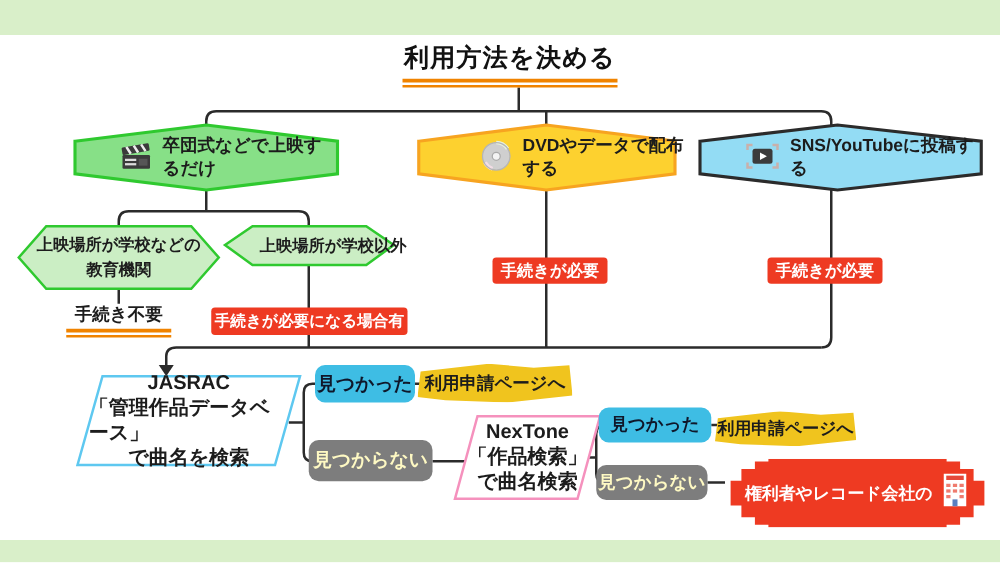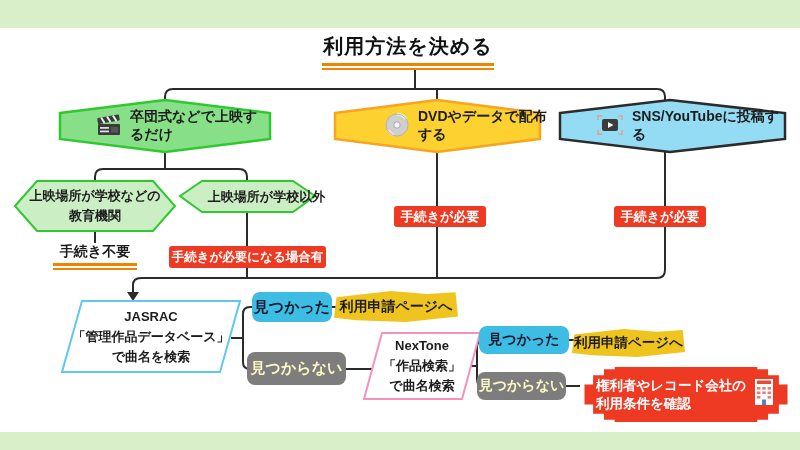--- a/index.html
+++ b/index.html
@@ -14,21 +14,21 @@
   .title{font-size:20px;letter-spacing:1px;color:#111;}
   .dbl-underline{border-top:3px solid #f08300;}
   .dbl-underline::after{content:"";display:block;margin-top:2px;border-top:2px solid #f08300;}
   .node-label{font-size:14px;gap:8px;padding-left:34px;}
   .sub-label{font-size:13px;line-height:20px;flex-direction:column;}
   .red-tag{background:#ee3a22;color:#ffffff;border-radius:3px;font-size:13px;margin-top:28px;}
   .cyan-tag{background:#3ebde4;color:#0f172a;border-radius:8px;font-size:15px;}
   .gray-tag{background:#7d7d7d;color:#fef9c3;border-radius:8px;font-size:15px;}
   .yellow-tag{background:#f0c41e;color:#1c1c1c;font-size:14px;
     clip-path:polygon(2% 20%,46% 0%,75% 10%,98% 4%,100% 82%,58% 100%,18% 94%,0% 86%);}
-  .para-text{font-size:13px;line-height:20px;flex-direction:column;}
+  .para-text{font-size:16px;line-height:20px;flex-direction:column;}
   .rights{background:#ee3a22;color:#ffffff;font-size:13.5px;line-height:18px;gap:6px;
     clip-path:polygon(0% 50%,3% 50%,3% 32%,7% 32%,7% 15%,12% 15%,12% 4%,17% 4%,17% 0%,83% 0%,83% 4%,88% 4%,88% 15%,93% 15%,93% 32%,97% 32%,97% 50%,100% 50%,97% 50%,97% 68%,93% 68%,93% 85%,88% 85%,88% 96%,83% 96%,83% 100%,17% 100%,17% 96%,12% 96%,12% 85%,7% 85%,7% 68%,3% 68%,3% 50%);}
   .rights .txt{display:flex;flex-direction:column;font-weight:bold;}
 </style>
 </head>
 <body>
 
 <div class="stage">
   <div class="band top"></div>
   <div class="band bottom"></div>
@@ -139,21 +139,20 @@
     <span>で曲名検索</span>
   </div>
 
   <div class="abs lbl cyan-tag" style="left:479px;top:326px;width:90px;height:28px;font-size:14px;">見つかった</div>
   <div class="abs lbl yellow-tag" style="left:572px;top:329px;width:113px;height:28px;font-size:13.5px;">利用申請ページへ</div>
   <div class="abs lbl gray-tag" style="left:477px;top:372px;width:89px;height:28px;font-size:14px;">見つからない</div>
 
   <div class="abs lbl rights" style="left:578px;top:367px;width:216px;height:55px;">
     <span class="txt">
       <span>権利者やレコード会社の</span>
-      <span>利用条件を確認</span>
     </span>
     <span>
       <svg width="24" height="30" viewBox="0 0 24 30">
         <rect x="3" y="2" width="18" height="26" fill="#ffffff"></rect>
         <rect x="5" y="3.5" width="14" height="3.5" fill="#e5493a"></rect>
         <g fill="#ef7b6e">
           <rect x="5" y="10" width="3.4" height="2.6"></rect>
             <rect x="10.3" y="10" width="3.4" height="2.6"></rect>
             <rect x="15.6" y="10" width="3.4" height="2.6"></rect>
           <rect x="5" y="14.5" width="3.4" height="2.6"></rect>

